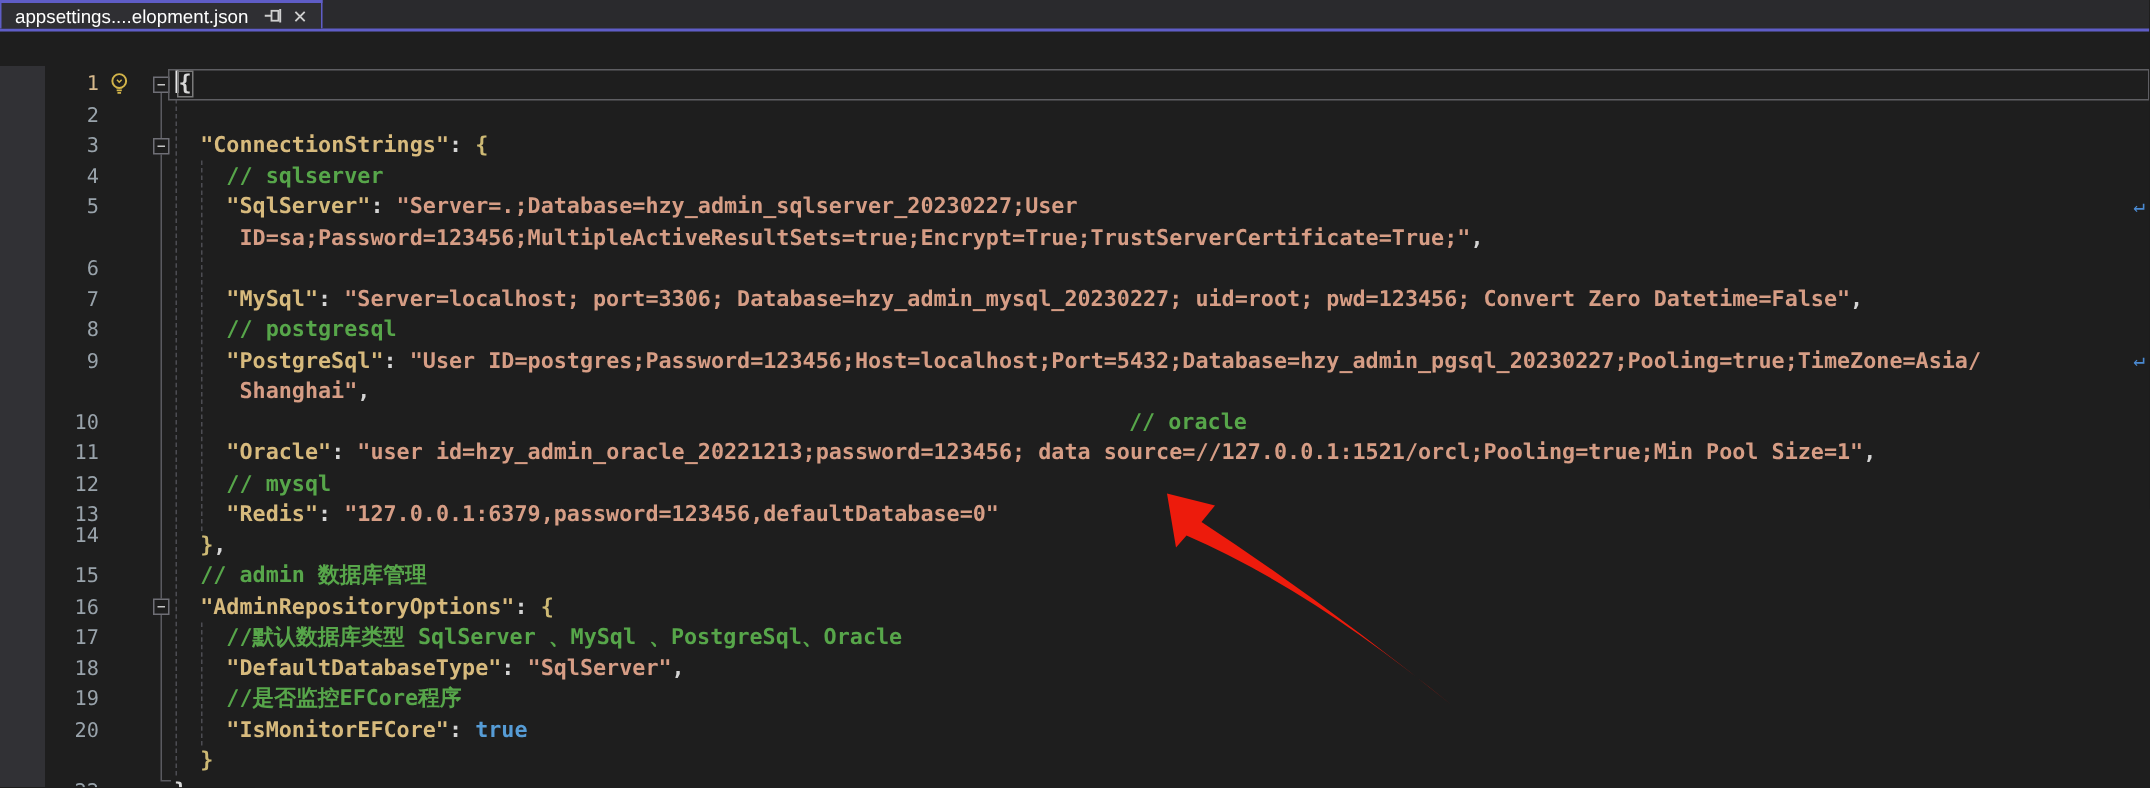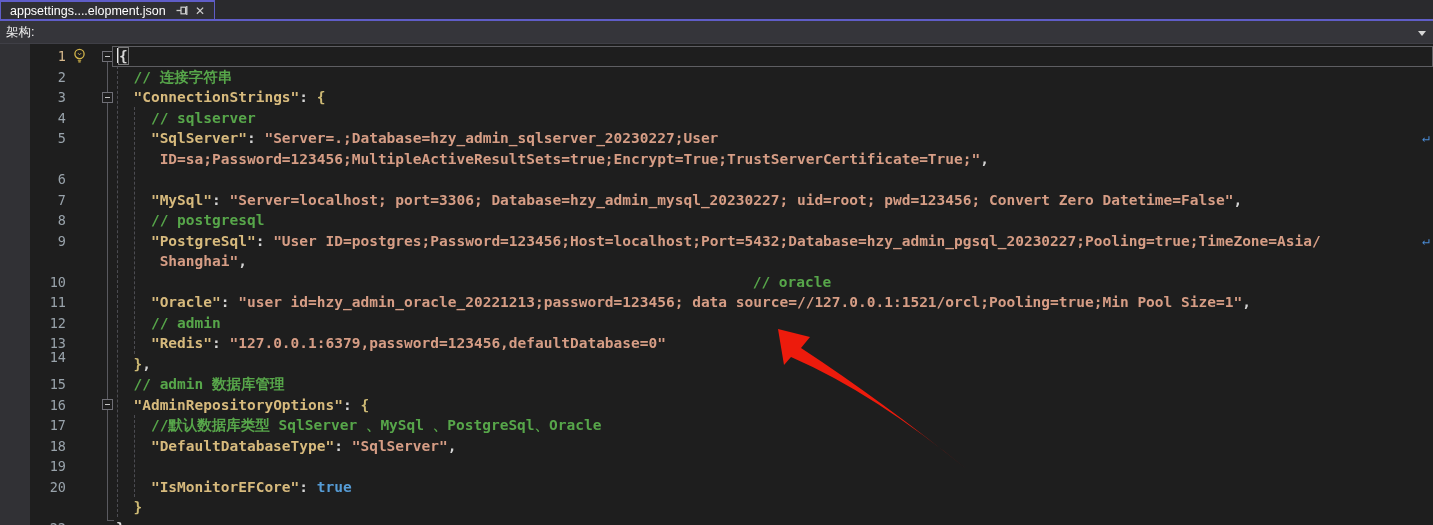--- a/index.html
+++ b/index.html
@@ -81,26 +81,20 @@
           <rect x="5" y="3.2" width="4.6" height="6.6" fill="none" stroke="#cfcfcf" stroke-width="1.2"></rect>
           <line x1="10.8" y1="2" x2="10.8" y2="11" stroke="#cfcfcf" stroke-width="1.3"></line>
         </svg>
       </span>
       <span class="tab-btn">
           <span class="close-x">✕</span>
         </span>
     </div>
   </div>
 
-  <div id="schemabar">
-    <span class="label">架构:</span>
-    <div class="schema-combo">
-      <span class="dd-arrow"></span>
-    </div>
-  </div>
 
   <div id="editor">
     <div id="glyph-margin"></div>
     <div id="gutter">
         <div class="ln cur" style="top: 2px;">1</div>
         <div class="ln" style="top: 22.5px;">2</div>
         <div class="ln" style="top: 43px;">3</div>
         <div class="ln" style="top: 63.5px;">4</div>
         <div class="ln" style="top: 84px;">5</div>
         <div class="ln" style="top: 125px;">6</div>
@@ -133,38 +127,38 @@
       <div class="fold-tick"></div>
     <div class="foldbox" style="top: 6.5px;"></div>
         <div class="foldbox" style="top: 47.5px;"></div>
         <div class="foldbox" style="top: 355px;"></div>
       </div>
     <div class="iguide" style="left:117px;top:22px;height:451px;"></div>
     <div class="iguide" style="left:134px;top:63px;height:247px;"></div>
     <div class="iguide" style="left:134px;top:371px;height:82px;"></div>
     <div id="code-rows">
         <div class="row current" style="top: 2px; padding-left: 4px;"><span class="caret"></span><span class="tk b1">{</span></div>
-        <div class="row" style="top: 22.5px; padding-left: 21.46px;"><span class="tk cm">// 连接字符串</span></div>
         <div class="row" style="top: 43px; padding-left: 21.46px;"><span class="tk key">"ConnectionStrings"</span><span class="tk pun">: </span><span class="tk b2">{</span></div>
         <div class="row" style="top: 63.5px; padding-left: 38.92px;"><span class="tk cm">// sqlserver</span></div>
         <div class="row" style="top: 84px; padding-left: 38.92px;"><span class="tk key">"SqlServer"</span><span class="tk pun">: </span><span class="tk str">"Server=.;Database=hzy_admin_sqlserver_20230227;User</span><span class="wrapglyph">↵</span></div>
         <div class="row" style="top: 104.5px; padding-left: 47.65px;"><span class="tk str">ID=sa;Password=123456;MultipleActiveResultSets=true;Encrypt=True;TrustServerCertificate=True;"</span><span class="tk pun">,</span></div>
         <div class="row" style="top: 145.5px; padding-left: 38.92px;"><span class="tk key">"MySql"</span><span class="tk pun">: </span><span class="tk str">"Server=localhost; port=3306; Database=hzy_admin_mysql_20230227; uid=root; pwd=123456; Convert Zero Datetime=False"</span><span class="tk pun">,</span></div>
         <div class="row" style="top: 166px; padding-left: 38.92px;"><span class="tk cm">// postgresql</span></div>
         <div class="row" style="top: 186.5px; padding-left: 38.92px;"><span class="tk key">"PostgreSql"</span><span class="tk pun">: </span><span class="tk str">"User ID=postgres;Password=123456;Host=localhost;Port=5432;Database=hzy_admin_pgsql_20230227;Pooling=true;TimeZone=Asia/</span><span class="wrapglyph">↵</span></div>
         <div class="row" style="top: 207px; padding-left: 47.65px;"><span class="tk str">Shanghai"</span><span class="tk pun">,</span></div>
         <div class="row" style="top: 227.5px; padding-left: 38.92px; text-align: center;"><span class="tk cm">// oracle</span></div>
         <div class="row" style="top: 248px; padding-left: 38.92px;"><span class="tk key">"Oracle"</span><span class="tk pun">: </span><span class="tk str">"user id=hzy_admin_oracle_20221213;password=123456; data source=//127.0.0.1:1521/orcl;Pooling=true;Min Pool Size=1"</span><span class="tk pun">,</span></div>
-        <div class="row" style="top: 268.5px; padding-left: 38.92px;"><span class="tk cm">// admin</span></div>
+        <div class="row" style="top: 268.5px; padding-left: 38.92px;"><span class="tk cm">// mysql</span></div>
         <div class="row" style="top: 289px; padding-left: 38.92px;"><span class="tk key">"Redis"</span><span class="tk pun">: </span><span class="tk str">"127.0.0.1:6379,password=123456,defaultDatabase=0"</span></div>
         <div class="row" style="top: 309.5px; padding-left: 21.46px;"><span class="tk b2">}</span><span class="tk pun">,</span></div>
         <div class="row" style="top: 330px; padding-left: 21.46px;"><span class="tk cm">// admin 数据库管理</span></div>
         <div class="row" style="top: 350.5px; padding-left: 21.46px;"><span class="tk key">"AdminRepositoryOptions"</span><span class="tk pun">: </span><span class="tk b2">{</span></div>
         <div class="row" style="top: 371px; padding-left: 38.92px;"><span class="tk cm">//默认数据库类型 SqlServer 、MySql 、PostgreSql、Oracle</span></div>
         <div class="row" style="top: 391.5px; padding-left: 38.92px;"><span class="tk key">"DefaultDatabaseType"</span><span class="tk pun">: </span><span class="tk str">"SqlServer"</span><span class="tk pun">,</span></div>
+        <div class="row" style="top: 412px; padding-left: 38.92px;"><span class="tk cm">//是否监控EFCore程序</span></div>
         <div class="row" style="top: 432.5px; padding-left: 38.92px;"><span class="tk key">"IsMonitorEFCore"</span><span class="tk pun">: </span><span class="tk kw">true</span></div>
         <div class="row" style="top: 453px; padding-left: 21.46px;"><span class="tk b2">}</span></div>
         <div class="row" style="top: 473.5px; padding-left: 4px;"><span class="tk b1">}</span></div>
       </div>
   </div>
 
   <svg id="arrow-overlay" viewBox="0 0 1433 525">
     <path d="M778 329 L810 337 L801 348 Q882 401 969 471 Q874 393 791 357 L784 365 Z" fill="var(--arrow)"></path>
   </svg>
 

